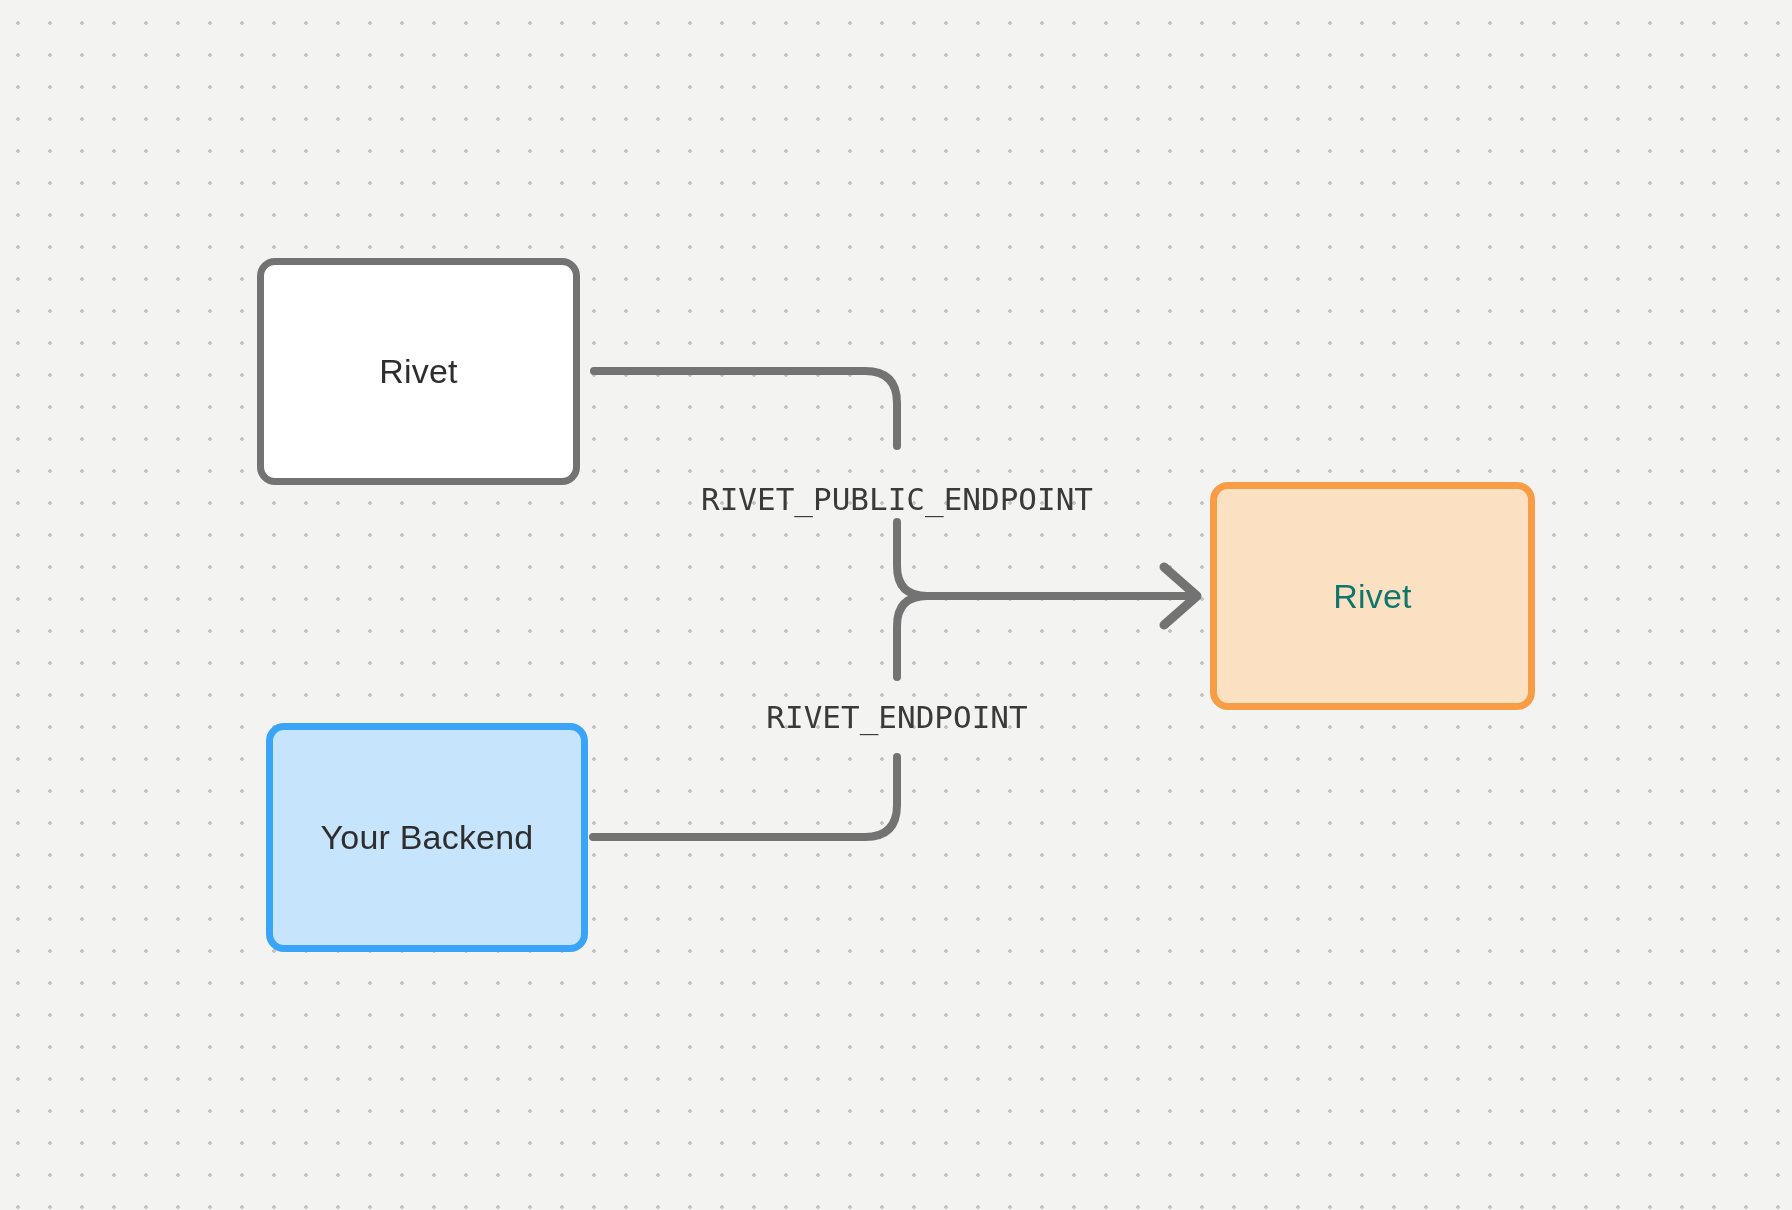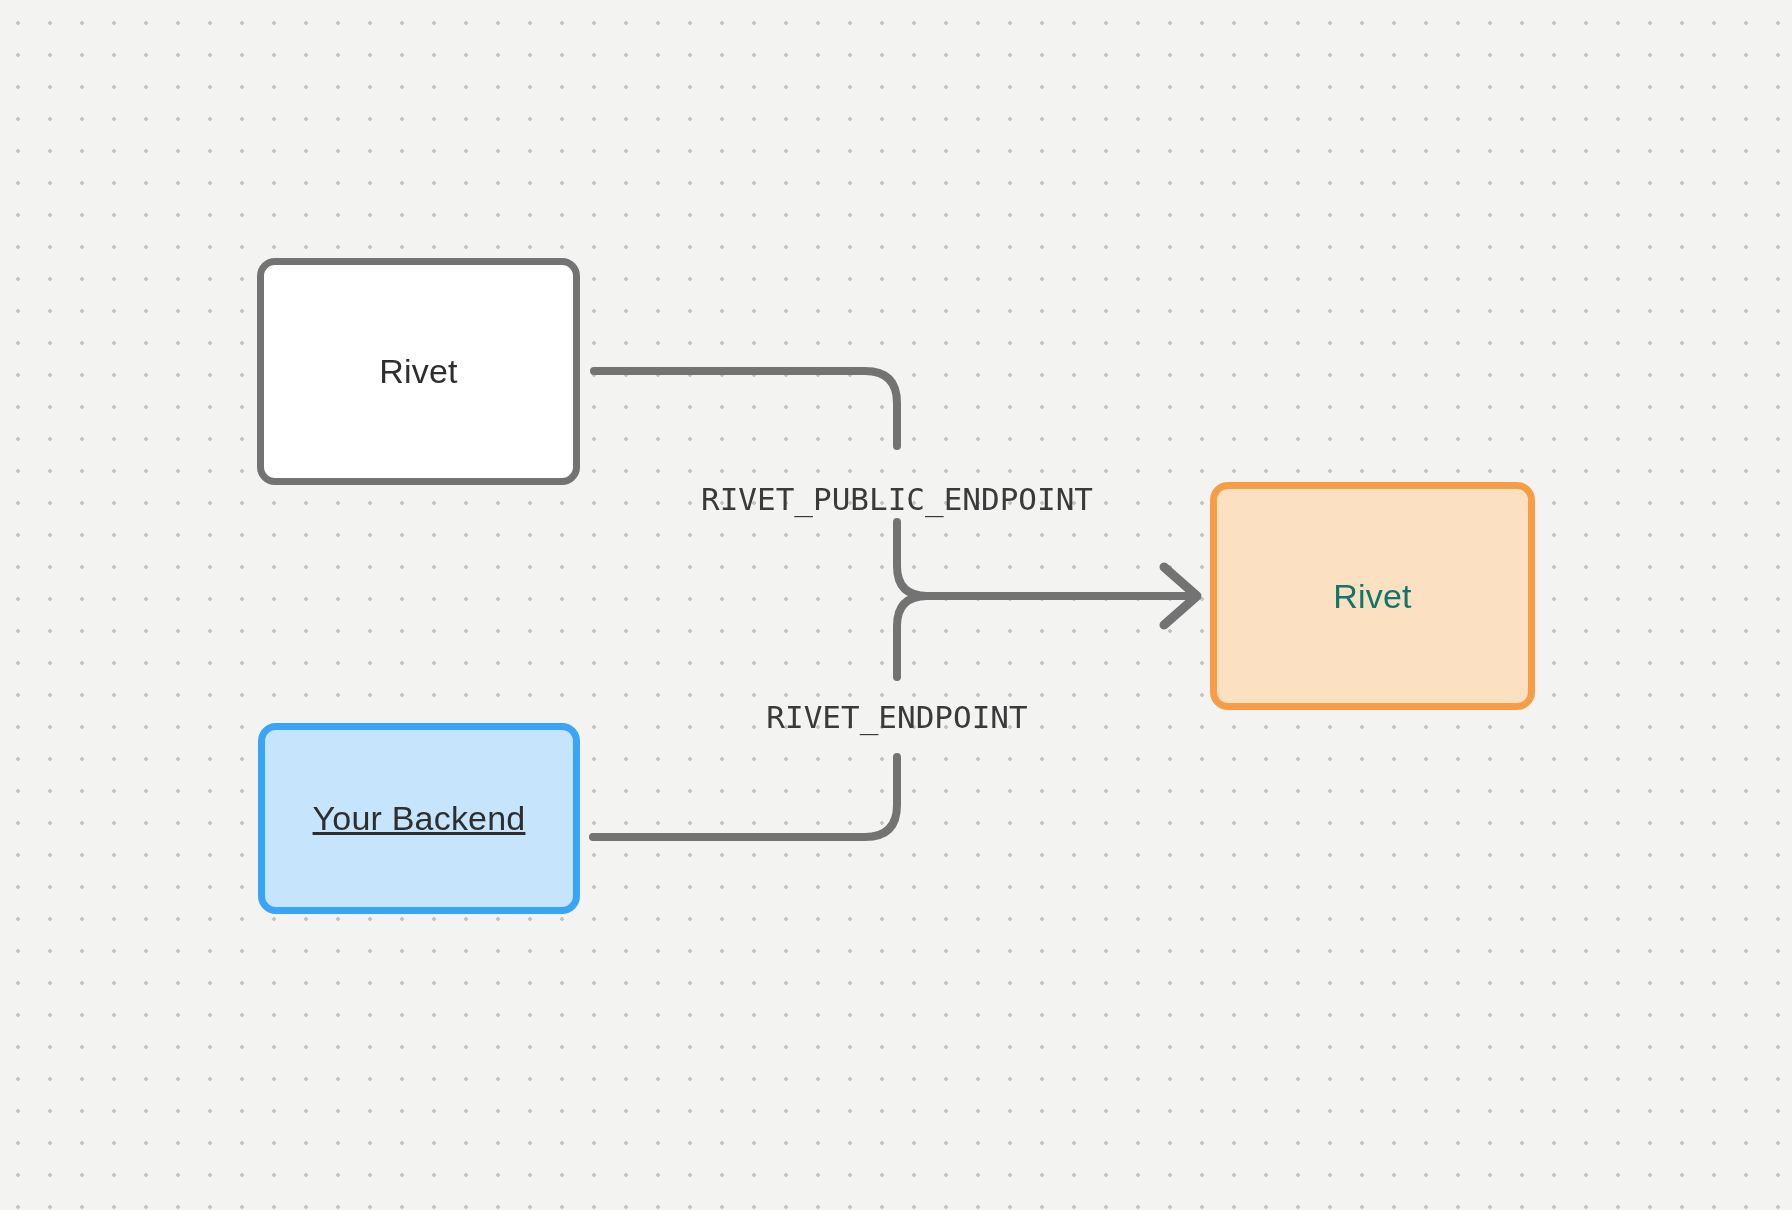--- a/index.html
+++ b/index.html
@@ -34,25 +34,24 @@
   }
 
   .node-client {
     left: 257px; top: 258px;
     width: 323px; height: 227px;
     background: #ffffff;
     border: 7px solid #737373;
   }
 
   .node-backend {
-    left: 258px; top: 723px;
-    width: 322px; height: 191px;
+    left: 266px; top: 723px;
+    width: 322px; height: 229px;
     background: #c6e4fc;
     border: 7px solid #3aa5f8;
-    text-decoration: underline;
   }
 
   .node-rivet {
     left: 1210px; top: 482px;
     width: 325px; height: 228px;
     background: #fce0c2;
     border: 7px solid #f89d45;
     color: #0f766e;
   }
 

